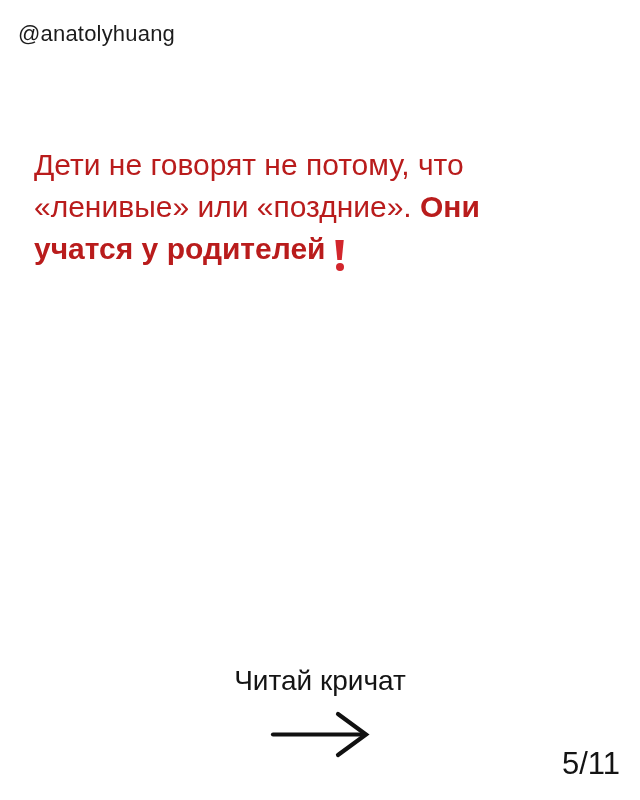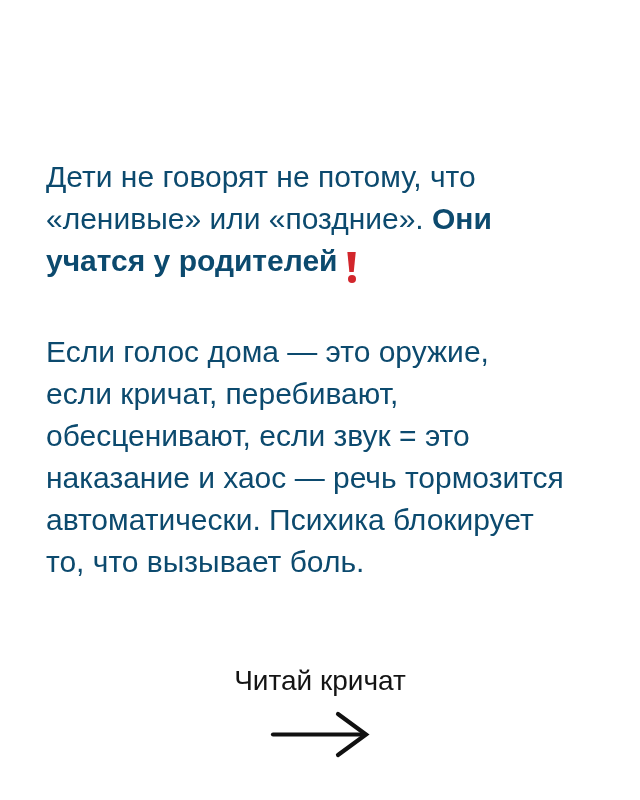--- a/index.html
+++ b/index.html
@@ -21,24 +21,24 @@
     left: 18px;
     top: 21px;
     font-size: 22px;
     letter-spacing: 0.2px;
     color: #1c1c1c;
   }
   .text-block {
     position: absolute;
     left: 30px;
     width: 586px;
-    margin: 16px;
+    margin: 4px;
     font-size: 30px;
     line-height: 42px;
-    color: #0c4a6e;
+    color: #b91c1c;
     white-space: pre-line;
   }
   .p1 { top: 140px; }
   .p2 { top: 315px; }
   .text-block strong { font-weight: 700; }
   
   .excl {
     display: inline-flex;
     flex-direction: column;
     align-items: center;
@@ -88,38 +88,34 @@
     font-size: 31px;
     line-height: 37px;
     color: #141414;
   }
 </style>
 </head>
 <body>
 
 <div class="slide">
 
+  <div class="handle">@anatolyhuang</div>
 
   <p class="text-block p1"><span>Дети не говорят не потому, что
 «ленивые» или «поздние». </span><strong><span>Они
 учатся у родителей</span></strong><span class="excl">
         <span class="excl-bar"></span>
         <span class="excl-dot"></span>
       </span></p>
 
-  <p class="text-block p2">Если голос дома — это оружие,
-если кричат, перебивают,
-обесценивают, если звук = это
-наказание и хаос — речь тормозится
-автоматически. Психика блокирует
-то, что вызывает боль.</p>
 
   <div class="cta">Читай кричат</div>
 
   <div class="arrow-wrap">
     <svg width="100" height="47" viewBox="0 0 100 47" fill="none" xmlns="http://www.w3.org/2000/svg">
       <path d="M3 23.5 H95" stroke="#111111" stroke-width="4.2" stroke-linecap="round"></path>
       <path d="M68 3 L96 23.5 L68 44" stroke="#111111" stroke-width="4.2" stroke-linecap="round" stroke-linejoin="miter" fill="none"></path>
     </svg>
   </div>
 
+  <div class="page-indicator">5/11</div>
 
 </div>
 
 </body></html>

